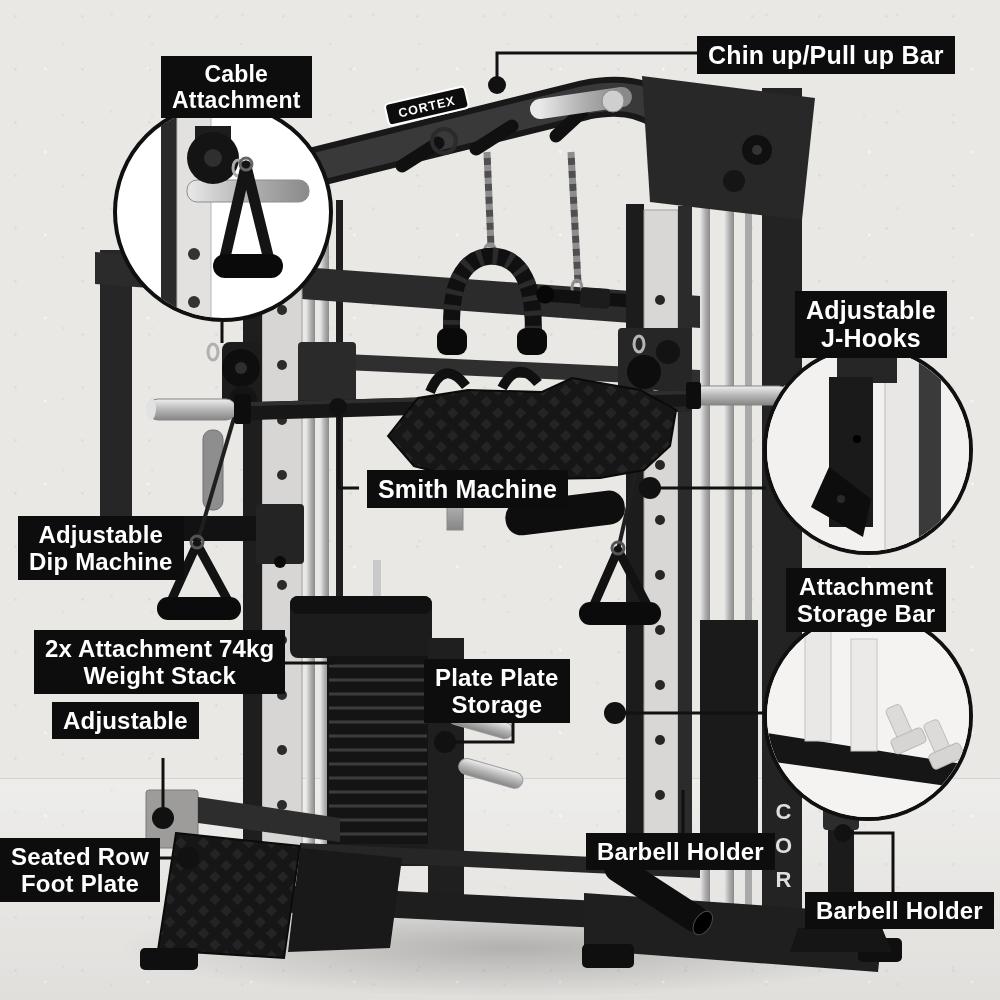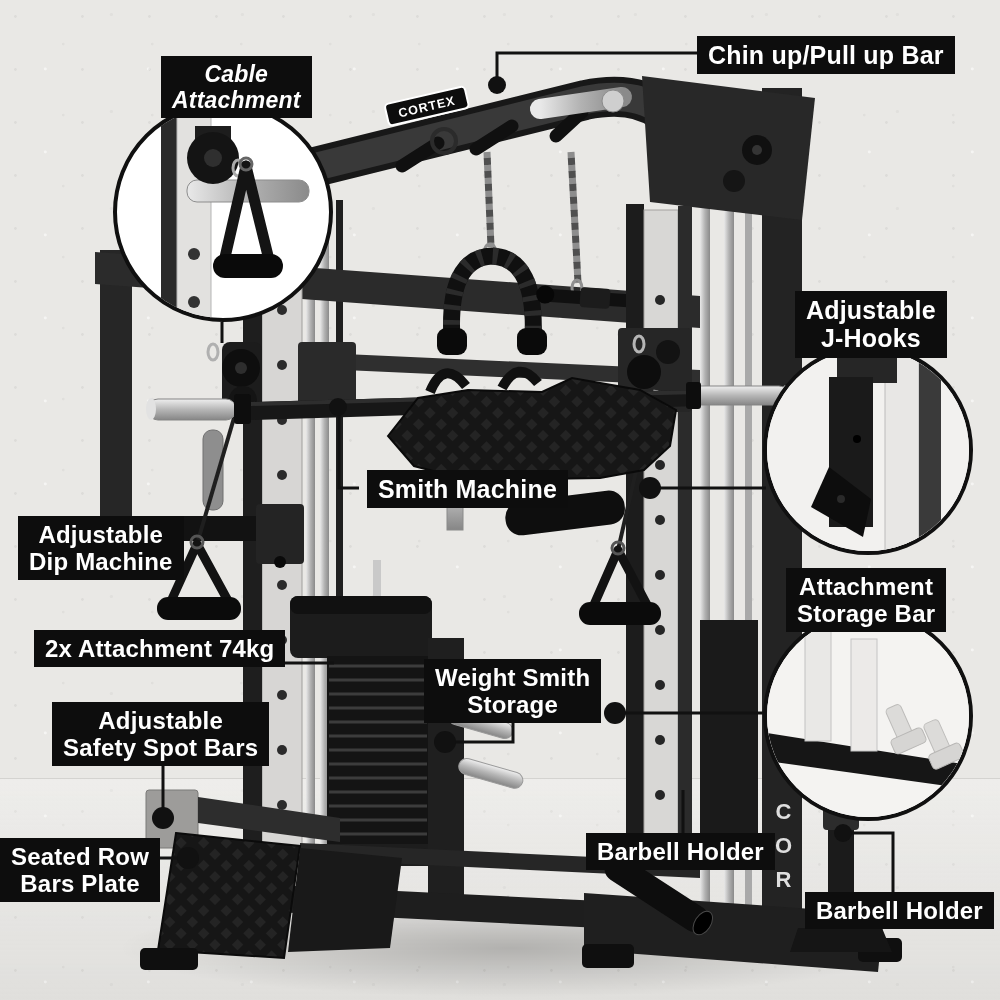--- a/index.html
+++ b/index.html
@@ -23,21 +23,21 @@
   .brand-vertical{position:absolute;left:767px;top:799px;width:32px;height:106px;overflow:hidden;
     writing-mode:vertical-rl;text-orientation:upright;color:#dedede;font-weight:bold;
     font-size:22px;letter-spacing:9px;z-index:2;line-height:32px;}
   svg.connectors{position:absolute;left:0;top:0;z-index:3;}
   .callout-circle{position:absolute;border-radius:50%;border:4px solid #101010;background:#fff;
     overflow:hidden;z-index:4;box-sizing:border-box;}
   .label{position:absolute;background:#0d0d0d;color:#fff;font-weight:bold;text-align:center;
     line-height:1.13;padding:5px 11px;font-size:24px;z-index:5;letter-spacing:.2px;}
   .label .ln{display:block;white-space:nowrap;}
   .fs25{font-size:25px;}
-  .fs23{font-size:23px;font-style:italic;}
+  .fs23{font-size:23px;}
 </style>
 </head>
 <body>
 
 <div class="floor"></div>
 <div class="shadow"></div>
 
 <svg class="machine" width="1000" height="1000" viewBox="0 0 1000 1000">
   <defs>
     <linearGradient id="chromeV" x1="0" y1="0" x2="0" y2="1">
@@ -347,35 +347,35 @@
   <span class="ln">Smith Machine</span>
 </div>
 
 <div class="label" style="left:18px;top:516px">
   <span class="ln">Adjustable</span>
   <span class="ln">Dip Machine</span>
 </div>
 
 <div class="label" style="left:34px;top:630px">
   <span class="ln">2x Attachment 74kg</span>
+  <span class="ln">Weight Stack</span>
 </div>
 
 <div class="label" style="left:52px;top:702px">
   <span class="ln">Adjustable</span>
-  <span class="ln">Safety Spot Bars</span>
 </div>
 
 <div class="label" style="left:424px;top:659px">
-  <span class="ln">Weight Smith</span>
+  <span class="ln">Plate Plate</span>
   <span class="ln">Storage</span>
 </div>
 
 <div class="label" style="left:0px;top:838px">
   <span class="ln">Seated Row</span>
-  <span class="ln">Bars Plate</span>
+  <span class="ln">Foot Plate</span>
 </div>
 
 <div class="label" style="left:786px;top:568px">
   <span class="ln">Attachment</span>
   <span class="ln">Storage Bar</span>
 </div>
 
 <div class="label" style="left:586px;top:833px">
   <span class="ln">Barbell Holder</span>
 </div>

